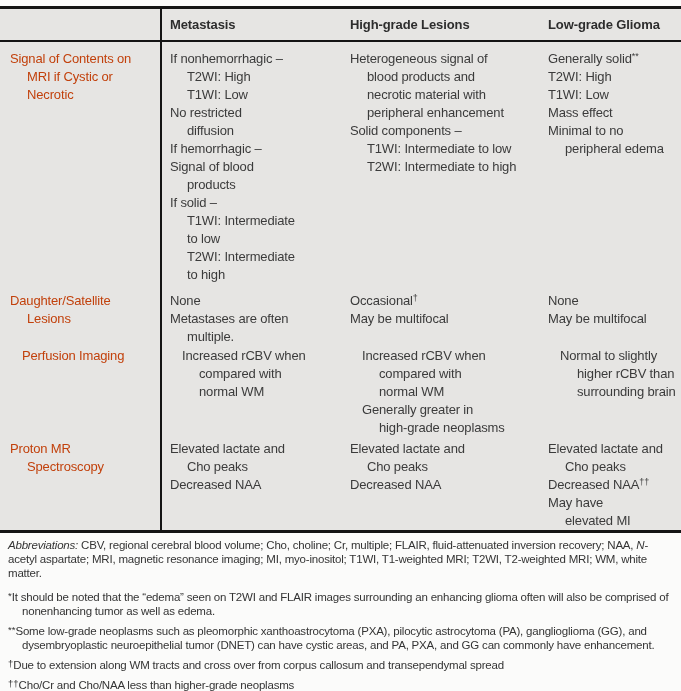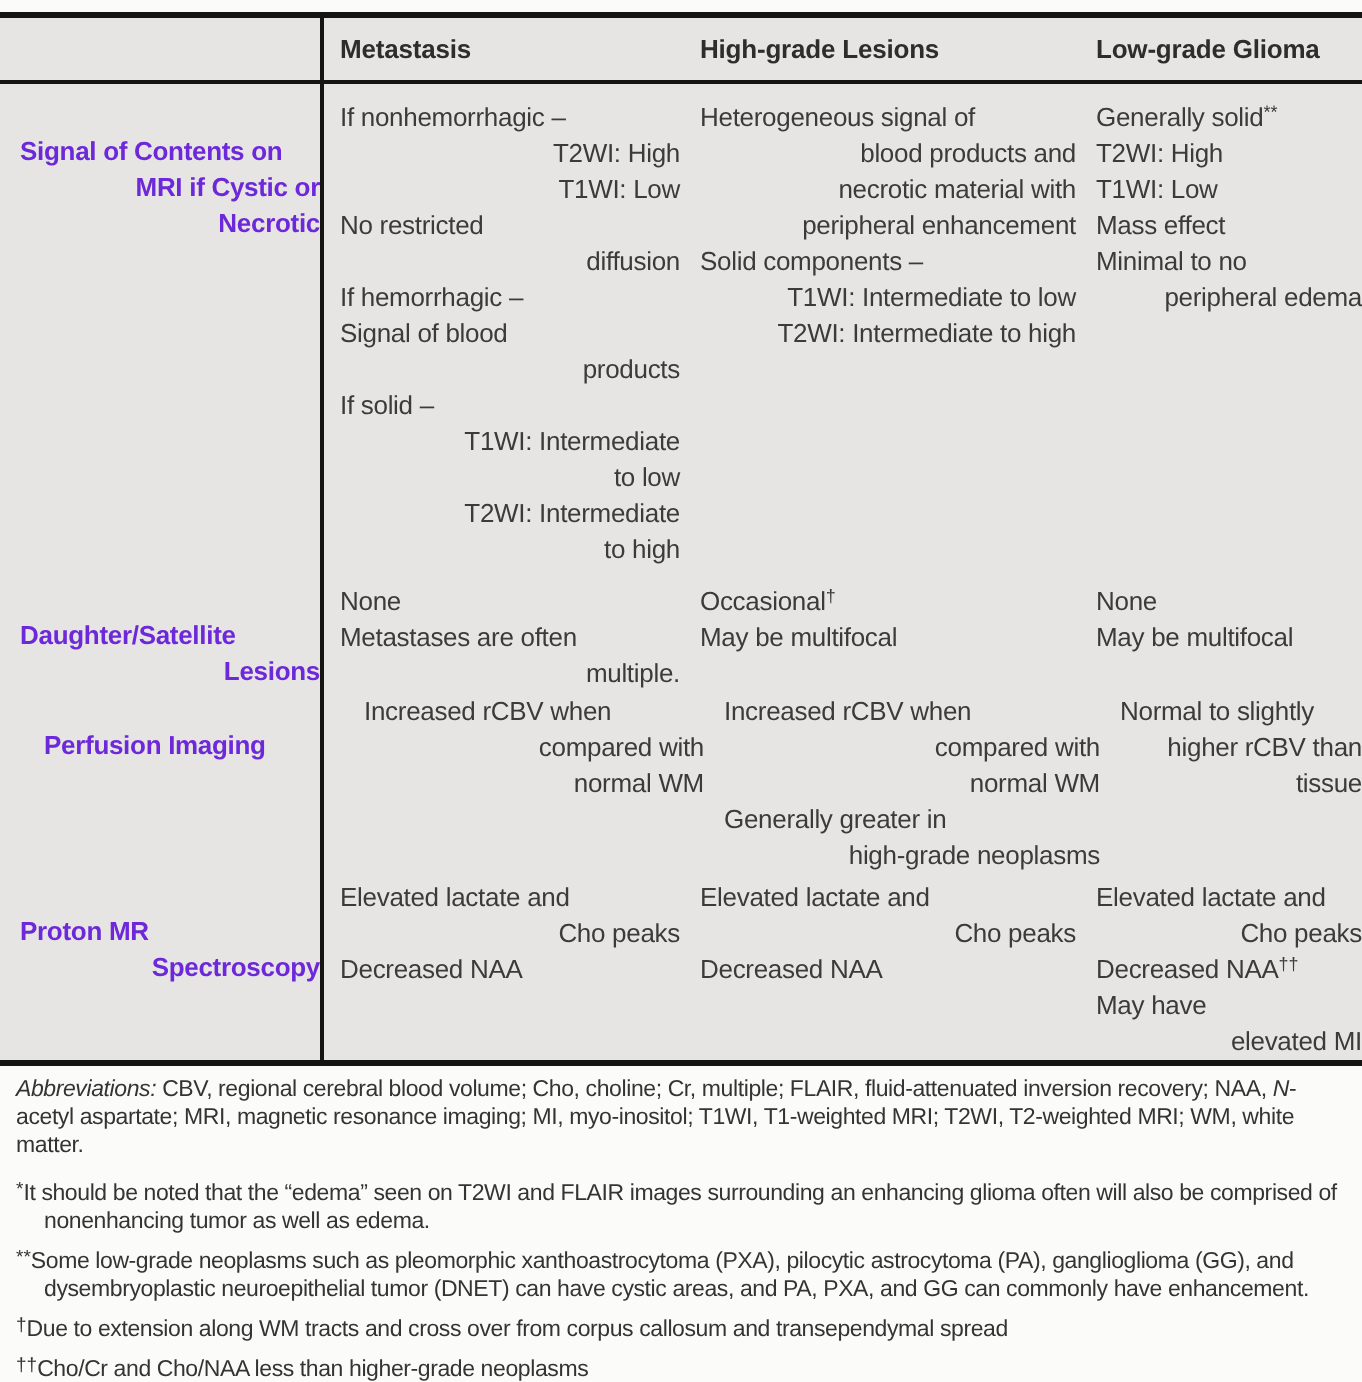--- a/index.html
+++ b/index.html
@@ -35,23 +35,23 @@
   .hcell {
     font-weight: bold; font-size: 13px; color: #2d2d2d;
     padding-left: 10px; letter-spacing: -0.1px; white-space: nowrap;
   }
   .tbody { padding-top: 8px; }
   .trow { display: grid; grid-template-columns: 160px 180px 198px 1fr; }
   .trow:nth-child(1) { min-height: 242px; }
   .trow:nth-child(2) { min-height: 55px; }
   .trow:nth-child(3) { min-height: 93px; padding-left: 12px; }
   .cell { font-size: 13px; line-height: 18px; letter-spacing: -0.15px; padding-left: 10px; }
-  .label-cell { font-weight: bold; color: #6d28d9; margin-top: 17px; }
+  .label-cell { font-weight: normal; color: #c2410c; }
   .line { white-space: nowrap; }
-  .line.indent-1 { padding-left: 17px; text-align: right; }
+  .line.indent-1 { padding-left: 17px; }
   sup.supmark { font-size: 9px; vertical-align: 4px; letter-spacing: 0; line-height: 0; }
 
   
   .footer {
     padding: 5px 8px 0 8px;
     font-size: 11.5px; line-height: 14px; letter-spacing: -0.2px;
     color: #343434;
   }
   .abbrev { margin-bottom: 10px; }
   .abbrev em { font-style: italic; text-align: right; }
@@ -142,21 +142,21 @@
           <div class="cell data-cell">
             <div class="line indent-0">Increased rCBV when</div>
             <div class="line indent-1">compared with</div>
             <div class="line indent-1">normal WM</div>
             <div class="line indent-0">Generally greater in</div>
             <div class="line indent-1">high-grade neoplasms</div>
           </div>
           <div class="cell data-cell">
             <div class="line indent-0">Normal to slightly</div>
             <div class="line indent-1">higher rCBV than</div>
-            <div class="line indent-1">tissue</div>
+            <div class="line indent-1">surrounding brain</div>
           </div>
         </div>
         <div class="trow">
           <div class="cell label-cell">
             <div class="line indent-0">Proton MR</div>
             <div class="line indent-1">Spectroscopy</div>
           </div>
           <div class="cell data-cell">
             <div class="line indent-0">Elevated lactate and</div>
             <div class="line indent-1">Cho peaks</div>

